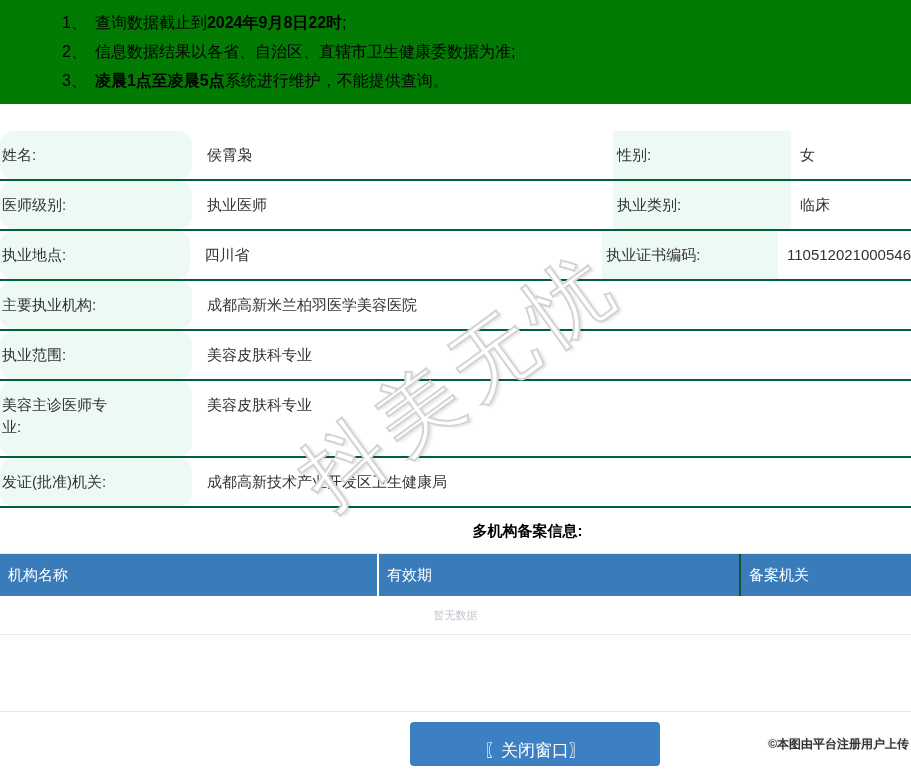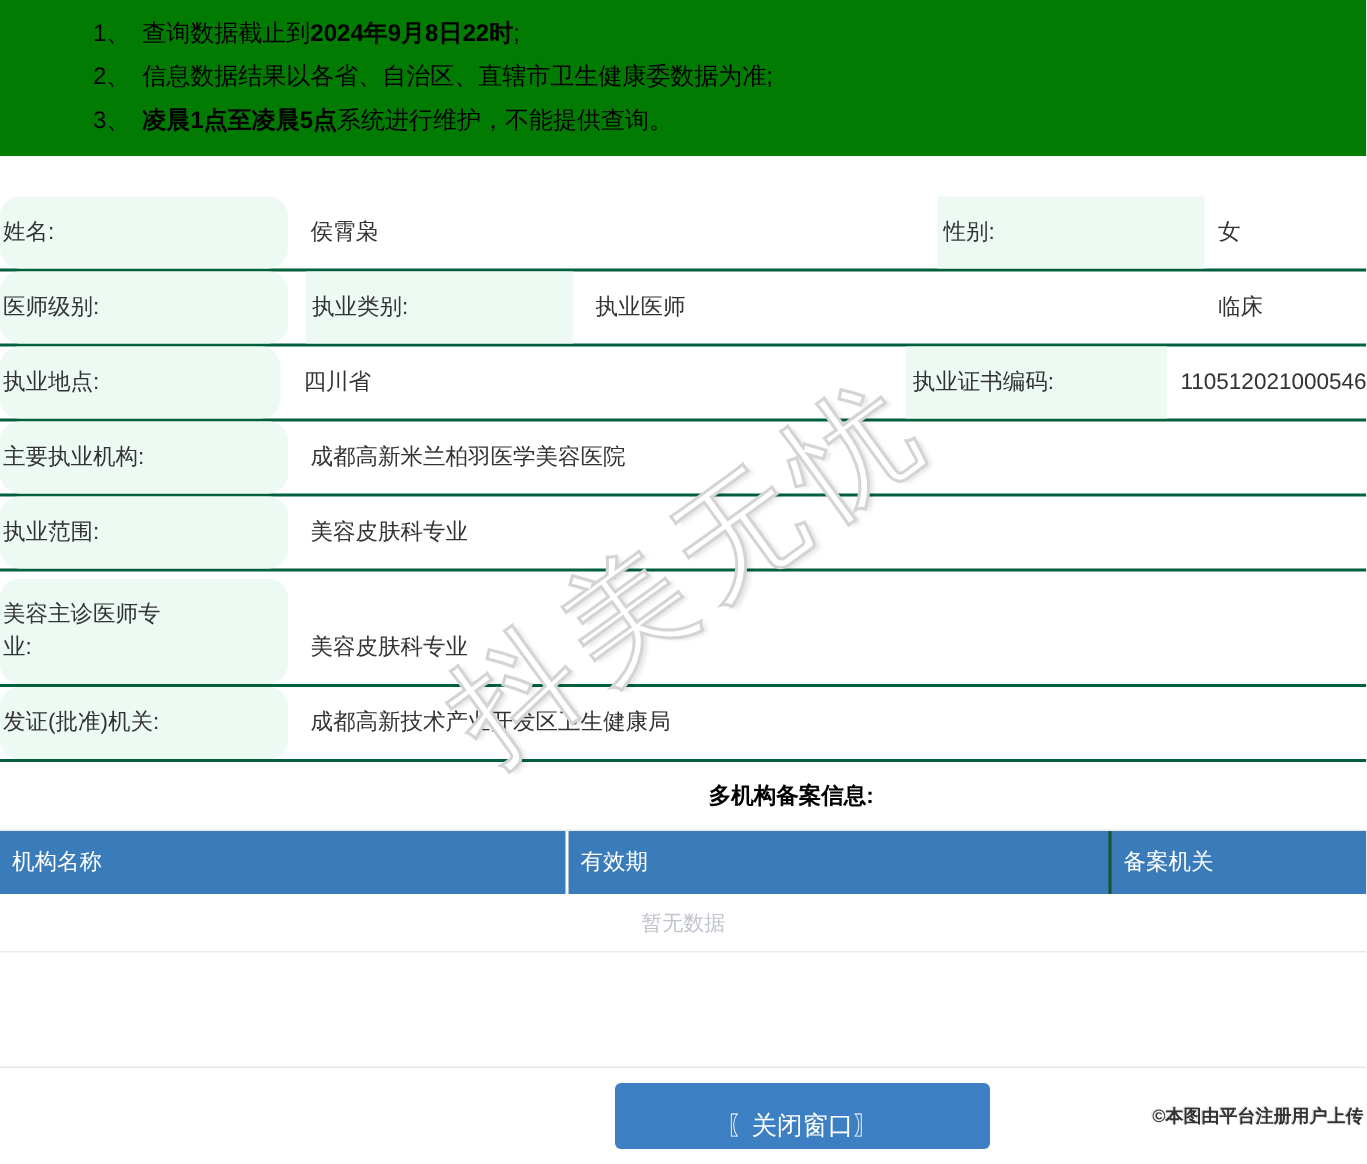--- a/index.html
+++ b/index.html
@@ -8,38 +8,38 @@
 
   
   .banner { background:#017B01; padding:8px 0 9px 0; }
   .banner-line { padding-left:62px; line-height:29px; font-size:16px; color:#000; }
   .banner-line .num { margin-right:8px; }
   .seg-bold { font-weight:bold; }
 
   
   .profile { margin-top:27px; }
   .prow { display:flex; border-bottom:2px solid #00603C; }
-  .prow.tall { min-height:75px;align-items:flex-end; }
+  .prow.tall { min-height:75px; }
   .pcell { font-size:15px; color:#333; line-height:22px; padding-top:13px; padding-bottom:13px; box-sizing:border-box; }
   .label-a { width:192px; background:#EDFAF3; padding-left:2px; padding-right:72px;border-radius:13px; }
   .value-a { width:421px; padding-left:15px; }
   .prow.full .value-a { width:auto; flex:1; }
-  .label-b { width:178px; background:#EDFAF3; padding-left:4px; padding-right:60px;margin-left:12px; }
+  .label-b { width:178px; background:#EDFAF3; padding-left:4px; padding-right:60px; }
   .value-b { flex:1; padding-left:9px; }
 
   
   .filing-title { margin-top:12px; font-size:15px; font-weight:bold; color:#000; line-height:22px; text-align:center; position:relative; left:72px; }
   .divider { height:0; border-top:1px solid #E9E9E9; }
   .divider.d1 { margin-top:11px; }
   .filing-header { height:42px; display:flex; background:#3A7CBA; }
   .fh-cell { box-sizing:border-box; color:#fff; font-size:15px; line-height:42px; padding-left:8px; }
   .fh-1 { width:377px; }
   .fh-2 { width:362px; border-left:2px solid #fff; }
   .fh-3 { flex:1; border-left:2px solid #14532d; }
-  .empty-row { height:38px; line-height:38px; text-align:center; font-size:14px; color:#C0C4CC; }
+  .empty-row { height:38px; line-height:38px; text-align:center; font-size:11px; color:#C0C4CC; }
   .spacer { height:76px; }
   .divider.d3 { border-top:1px solid #E4E6E9; }
 
   
   .footer { position:relative; height:40px; }
   .close-btn { position:absolute; left:410px; top:10px; width:250px; height:44px; background:#3C80C3; border:none; border-radius:4px; color:#fff; font-size:17px; text-align:center; padding-top:13px; box-sizing:border-box; cursor:pointer; font-family:inherit; }
   .credit { position:absolute; right:2px; top:24px; font-size:12px; font-weight:bold; color:#333; text-shadow:-1px -1px 0 #e8e8e8, 1px 1px 0 #fff; white-space:nowrap; }
 
   
   .watermark { position:absolute; left:160px; top:335px; width:600px; text-align:center; font-size:82px; letter-spacing:10px; line-height:90px; color:#fff; -webkit-text-stroke:2px #D4D4D4; text-shadow:2px 3px 3px rgba(0,0,0,0.10); transform:rotate(-36deg); pointer-events:none; z-index:5; white-space:nowrap; }
@@ -63,22 +63,22 @@
 
   <div class="profile">
     <div class="prow">
       <div class="pcell label-a">姓名:</div>
       <div class="pcell value-a">侯霄枭</div>
       <div class="pcell label-b">性别:</div>
       <div class="pcell value-b">女</div>
     </div>
     <div class="prow">
       <div class="pcell label-a">医师级别:</div>
+      <div class="pcell value-a">执业医师</div>
       <div class="pcell label-b">执业类别:</div>
-      <div class="pcell value-a">执业医师</div>
       <div class="pcell value-b">临床</div>
     </div>
     <div class="prow">
       <div class="pcell label-a">执业地点:</div>
       <div class="pcell value-a">四川省</div>
       <div class="pcell label-b">执业证书编码:</div>
       <div class="pcell value-b">110512021000546</div>
     </div>
     <div class="prow full">
       <div class="pcell label-a">主要执业机构:</div>

